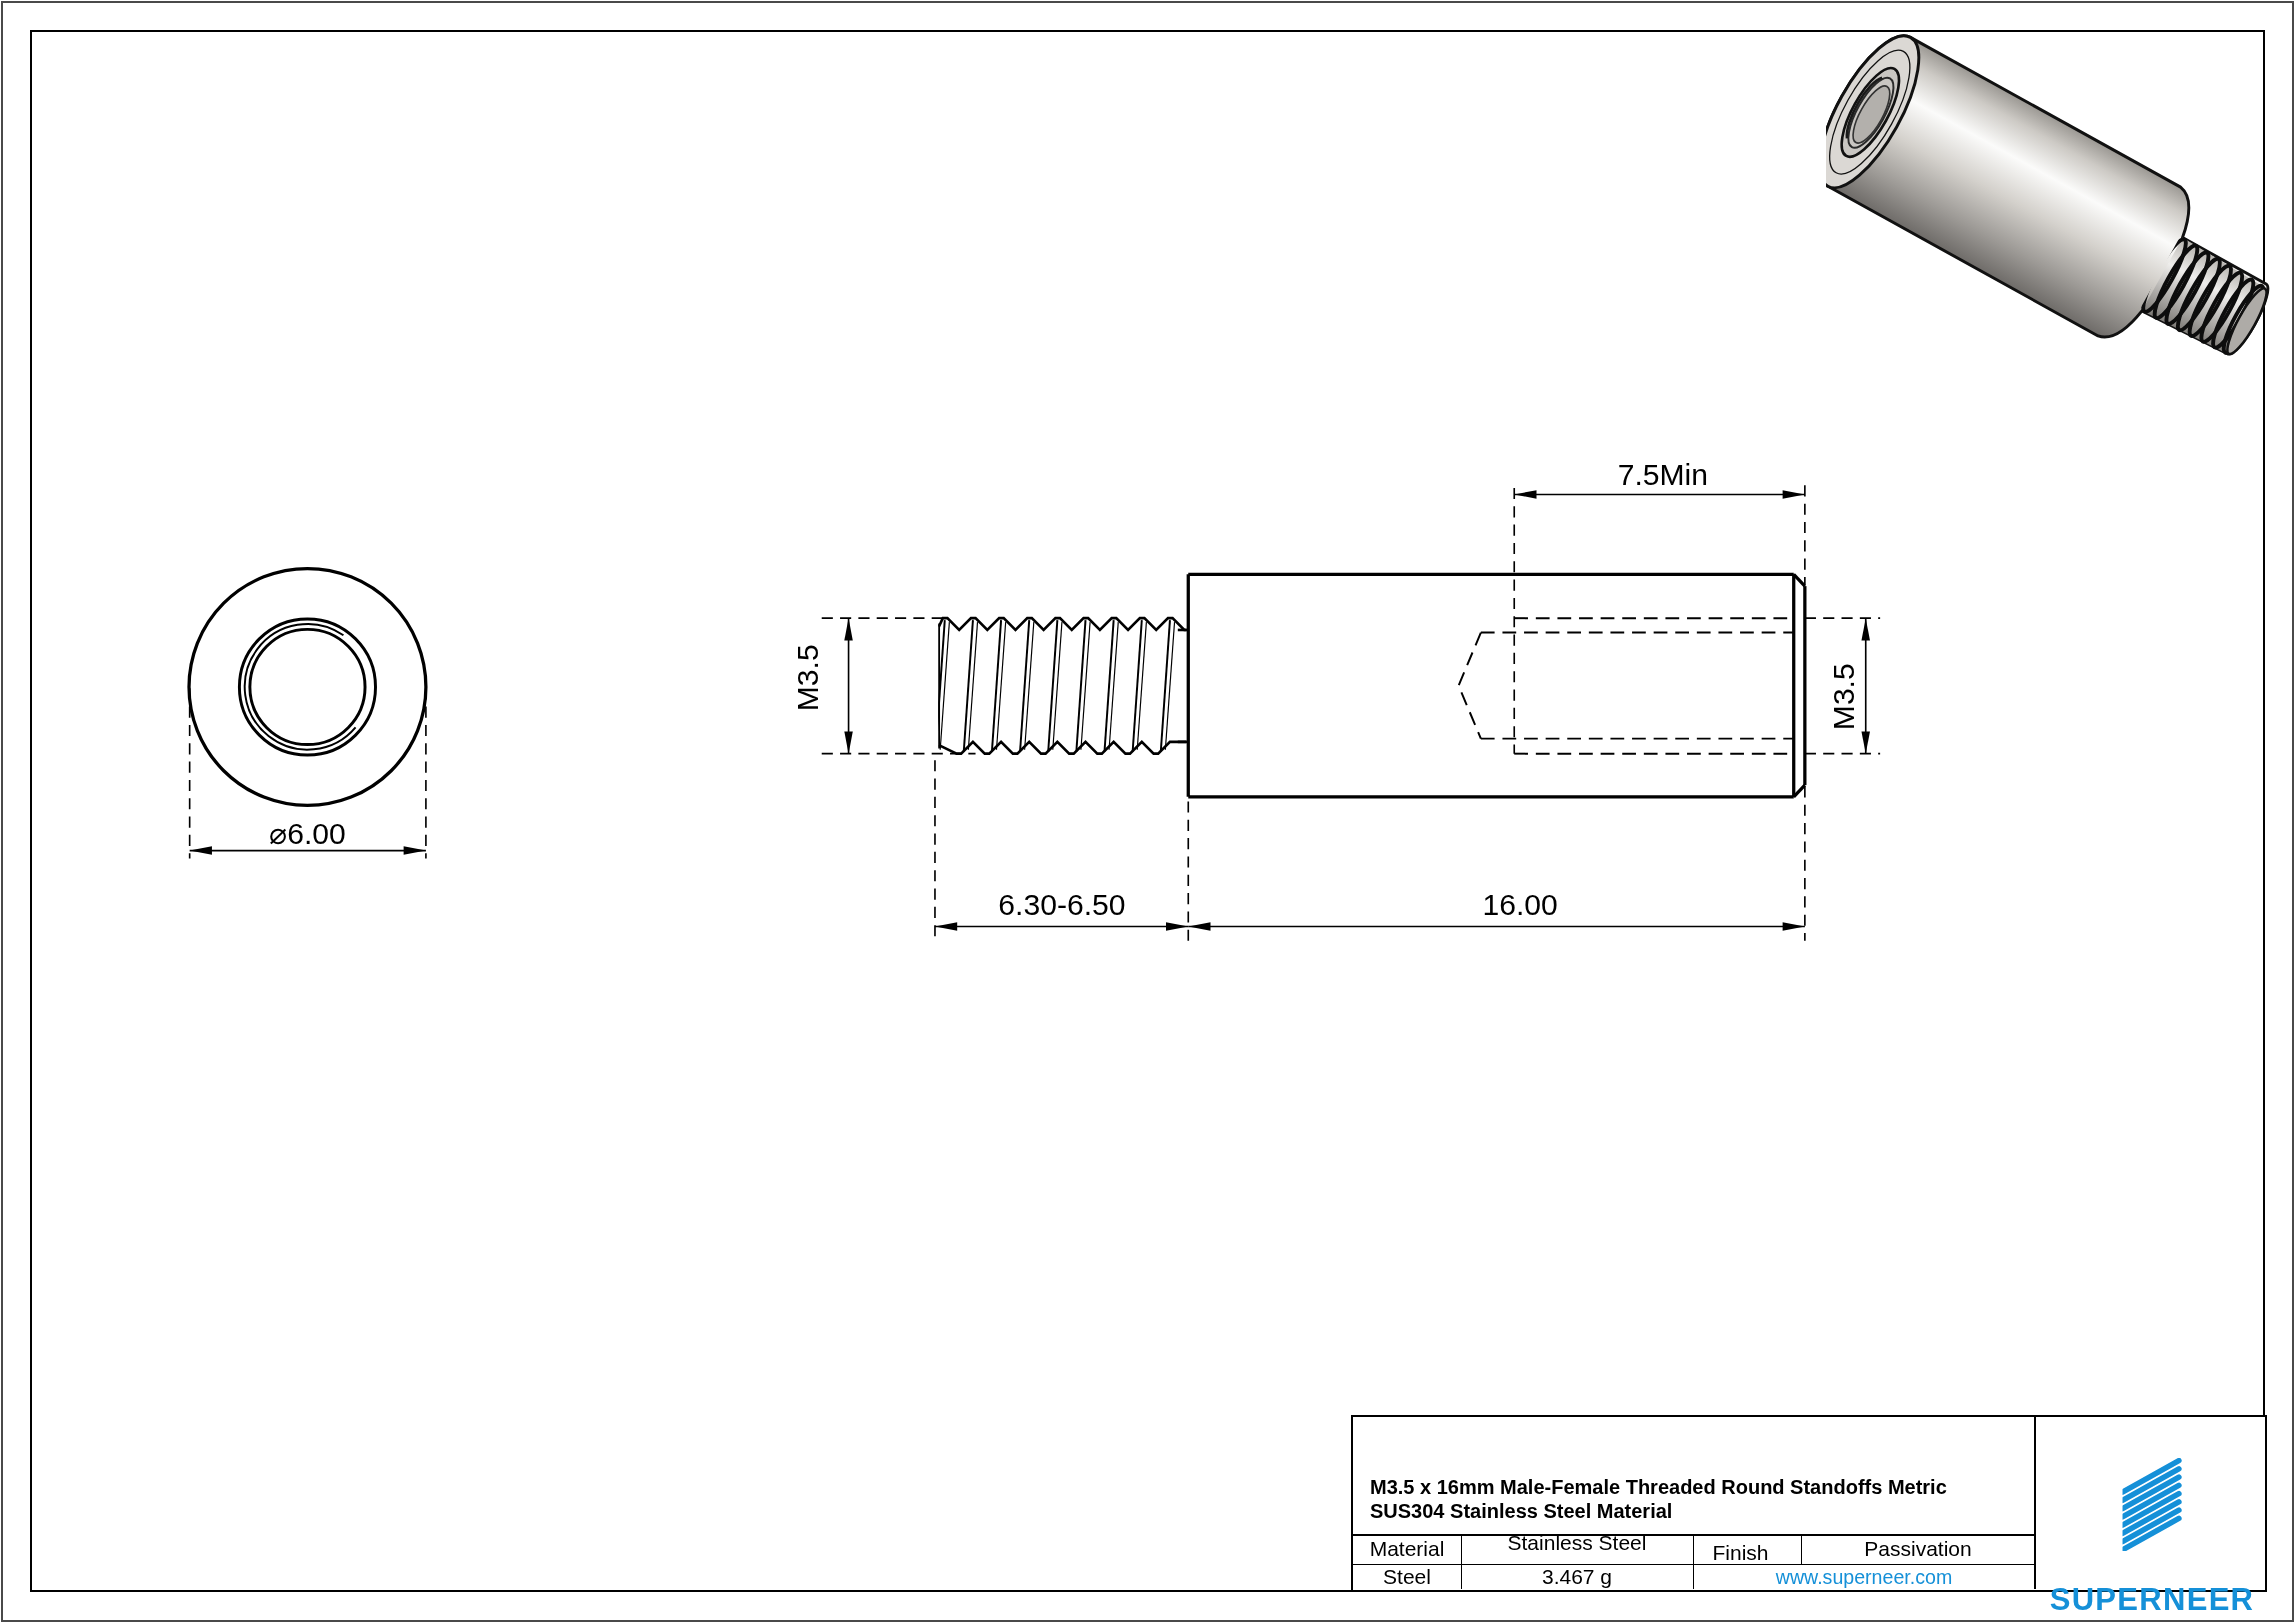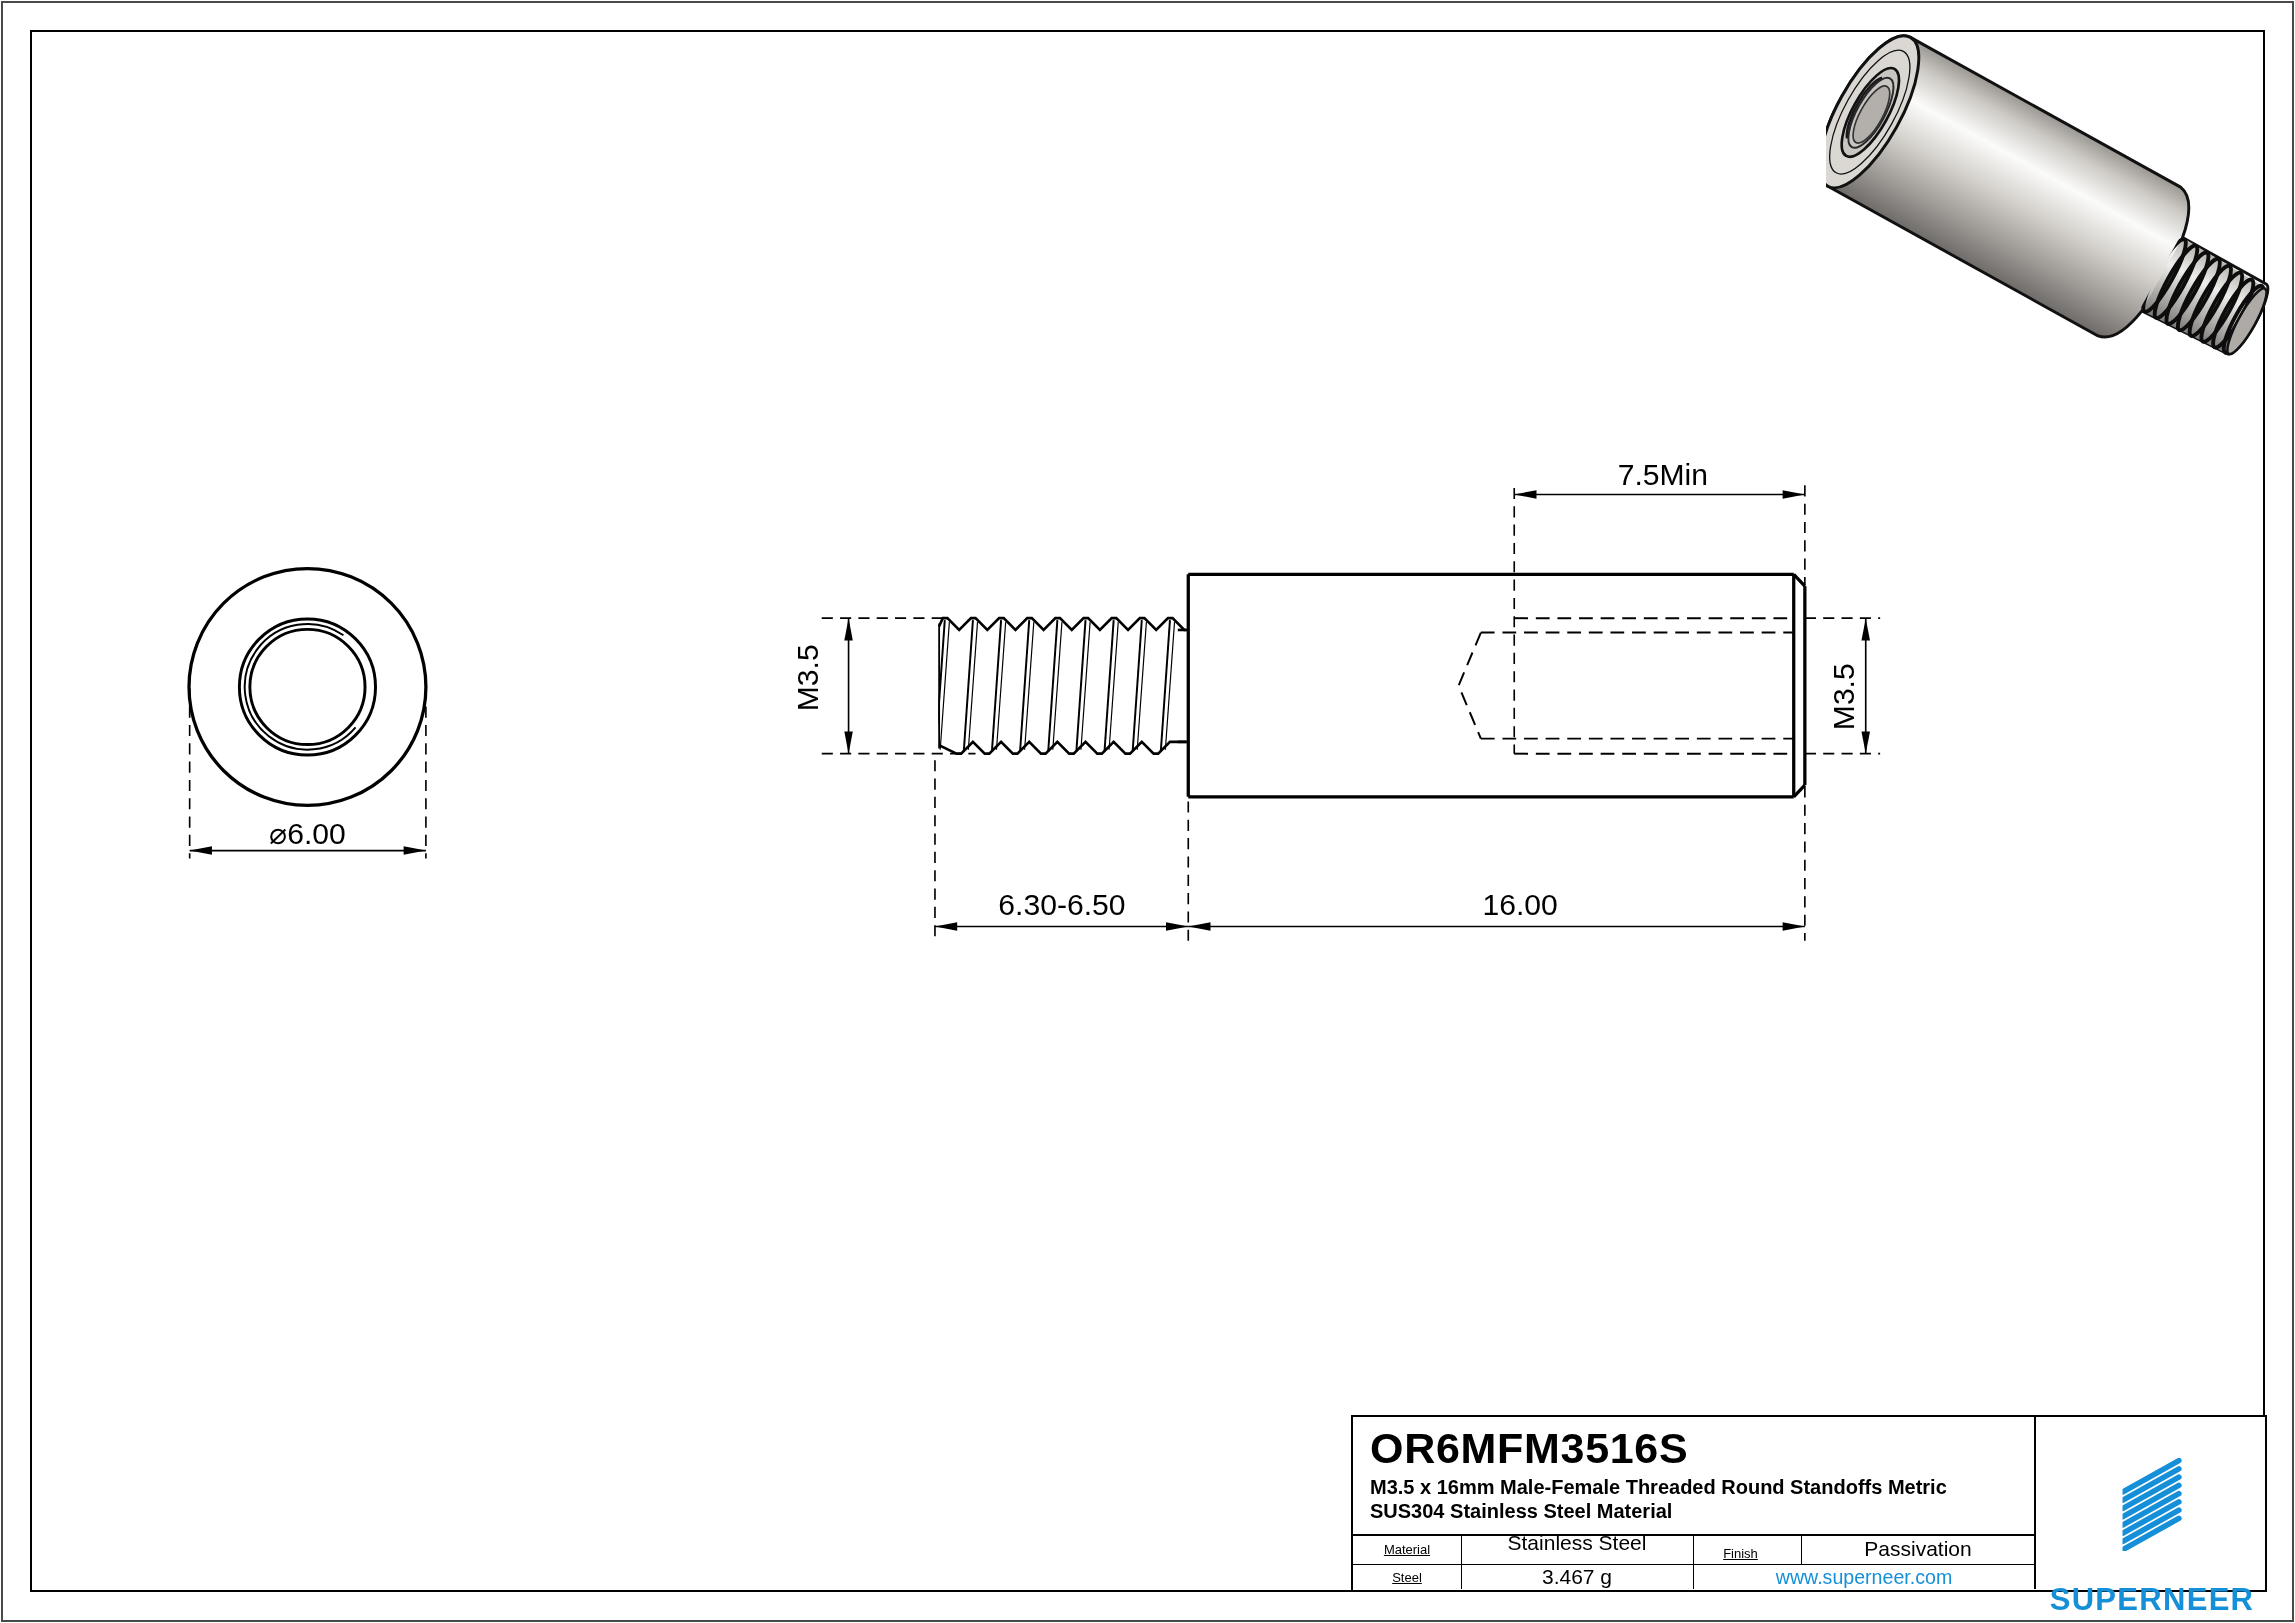--- a/index.html
+++ b/index.html
@@ -30,21 +30,21 @@
     position:absolute;left:1351px;top:1415px;width:916px;height:177px;
     border:2.6px solid #000;box-sizing:border-box;background:#fff;
   }
   .tb .vline,.tb .hline{position:absolute;background:#000;}
   .tb-cell{position:absolute;display:flex;align-items:center;justify-content:center;}
   .tb-part{
     position:absolute;left:17px;top:6.5px;
     font-size:43px;font-weight:bold;letter-spacing:0.7px;
   }
   .tb-desc{position:absolute;left:17px;font-size:20px;line-height:25px;font-weight:bold;}
-  .tb-label{font-size:13px;text-decoration:underline;}
+  .tb-label{font-size:21px;}
   .tb-value{font-size:21px;}
   .tb-link{font-size:19.6px;cursor:pointer;text-align:center;}
   .brand-word{
     position:absolute;left:685px;top:1.3px;width:228px;height:175px;
     display:flex;flex-direction:column;align-items:center;justify-content:flex-start;margin-top:28px;
   }
   .brand-text{
     position:absolute;top:136px;width:100%;text-align:center;
     font-size:31px;font-weight:bold;letter-spacing:1.3px;
   }
@@ -217,21 +217,20 @@
 
   <div class="tb">
 
     <div class="vline" style="left:681px;top:0;width:2px;height:172px;"></div>
     <div class="hline" style="left:0;top:117px;width:683px;height:2px;"></div>
     <div class="hline" style="left:0;top:147px;width:683px;height:1.3px;"></div>
     <div class="vline" style="left:108px;top:117px;width:1.3px;height:55px;"></div>
     <div class="vline" style="left:340px;top:117px;width:1.3px;height:55px;"></div>
     <div class="vline" style="left:448px;top:117px;width:1.3px;height:29.5px;"></div>
 
-    <div class="tb-part">OR6MFM3516S</div>
     <div class="tb-desc" style="top:58px;">M3.5 x 16mm Male-Female Threaded Round Standoffs Metric</div>
     <div class="tb-desc" style="top:82px;">SUS304 Stainless Steel Material</div>
 
     <div class="tb-cell tb-label" style="left:0;top:118px;width:108px;height:28px;">Material</div>
     <div class="tb-cell tb-value" style="left:109px;top:118px;width:230px;height:16px;">Stainless Steel</div>
     <div class="tb-cell tb-label" style="left:334px;top:118px;width:107px;height:36px;">Finish</div>
     <div class="tb-cell tb-value" style="left:449px;top:118px;width:232px;height:28px;">Passivation</div>
 
     <div class="tb-cell tb-label" style="left:0;top:148px;width:108px;height:24px;">Steel</div>
     <div class="tb-cell tb-value" style="left:109px;top:148px;width:230px;height:24px;">3.467 g</div>

